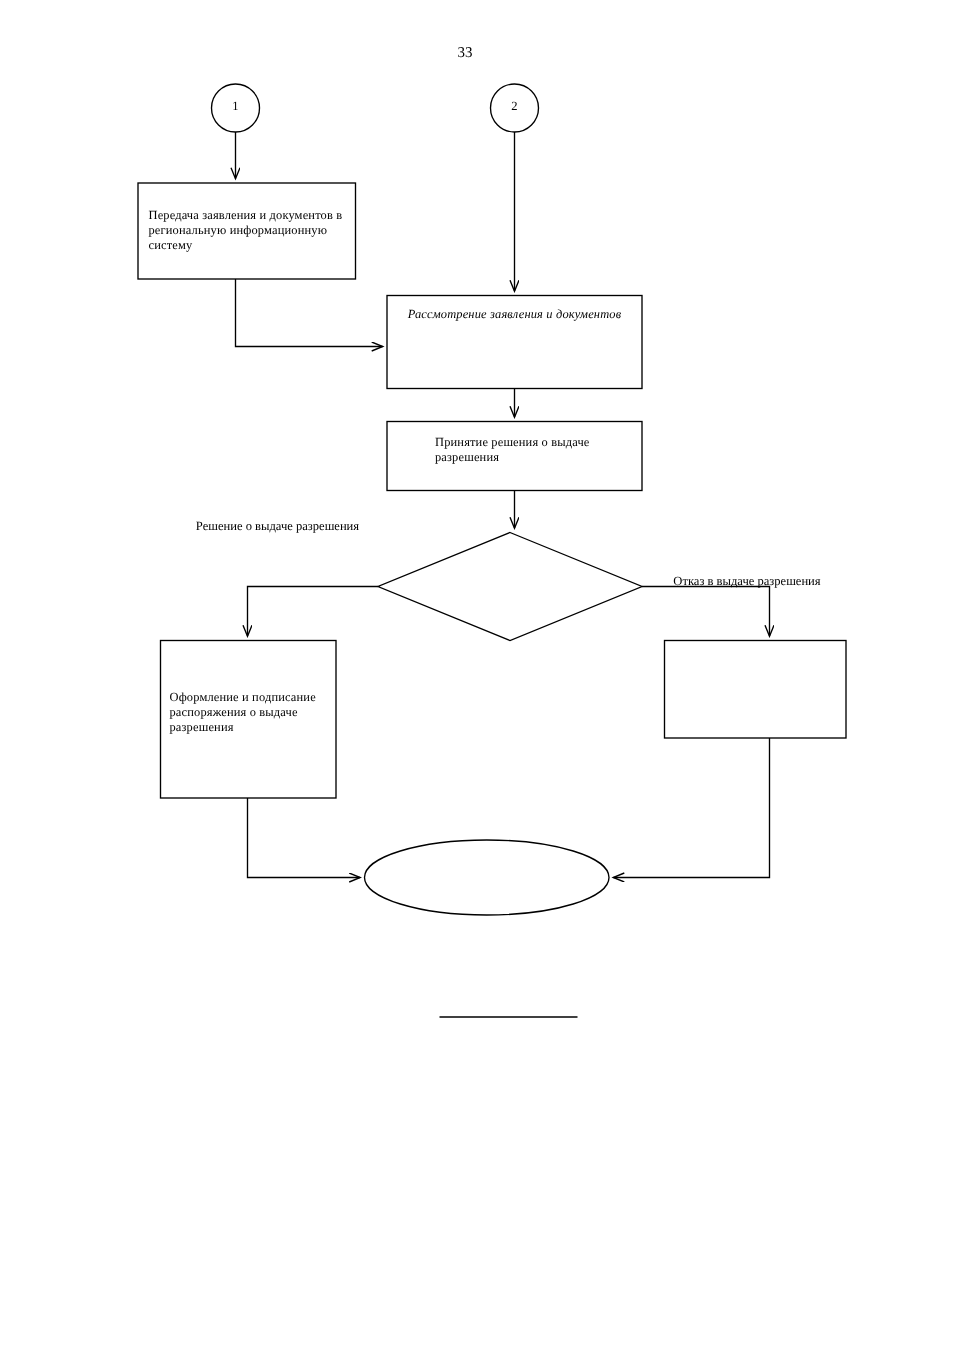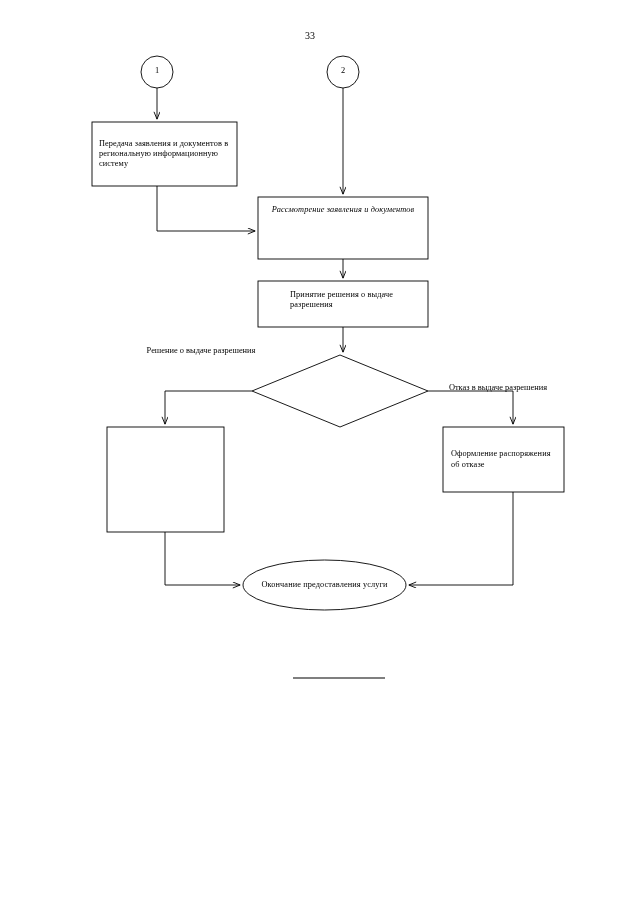--- a/index.html
+++ b/index.html
@@ -119,22 +119,21 @@
 
   <div class="connector-num" style="left:141px; top:66px; width:32px;">1</div>
   <div class="connector-num" style="left:327px; top:66px; width:32px;">2</div>
 
   <div class="node-text" style="left:94px; top:124px; width:141px; height:60px; padding:2px 5px;">Передача заявления и документов в региональную информационную систему</div>
 
   <div class="node-text top-aligned" style="left:260px; top:203px; width:166px; height:54px; padding:2px 10px;font-style:italic;">Рассмотрение заявления и документов</div>
 
   <div class="node-text top-aligned" style="left:260px; top:288px; width:166px; height:40px; padding:2px 10px;margin-left:20px;">Принятие решения о выдаче разрешения</div>
 
+  <div class="node-text" style="left:109px; top:442px; width:113px; height:66px; padding:2px 4px;">Оформление и подписание распоряжения о выдаче разрешения</div>
 
-  <div class="node-text" style="left:445px; top:429px; width:117px; height:61px; padding:2px 6px;">Оформление распоряжения об отказе</div>
 
-  <div class="node-text" style="left:253px; top:562px; width:143px; height:46px; padding:2px 6px;">Окончание предоставления услуги</div>
 
-  <div class="edge-label" style="left:142px; top:346px; width:118px;">Решение о выдаче разрешения</div>
+  <div class="edge-label" style="left:126px; top:346px; width:118px;">Решение о выдаче разрешения</div>
 
   <div class="edge-label" style="left:443px; top:346px; width:110px;margin-top:37px;">Отказ в выдаче разрешения</div>
 
 </div>
 
 </body></html>

